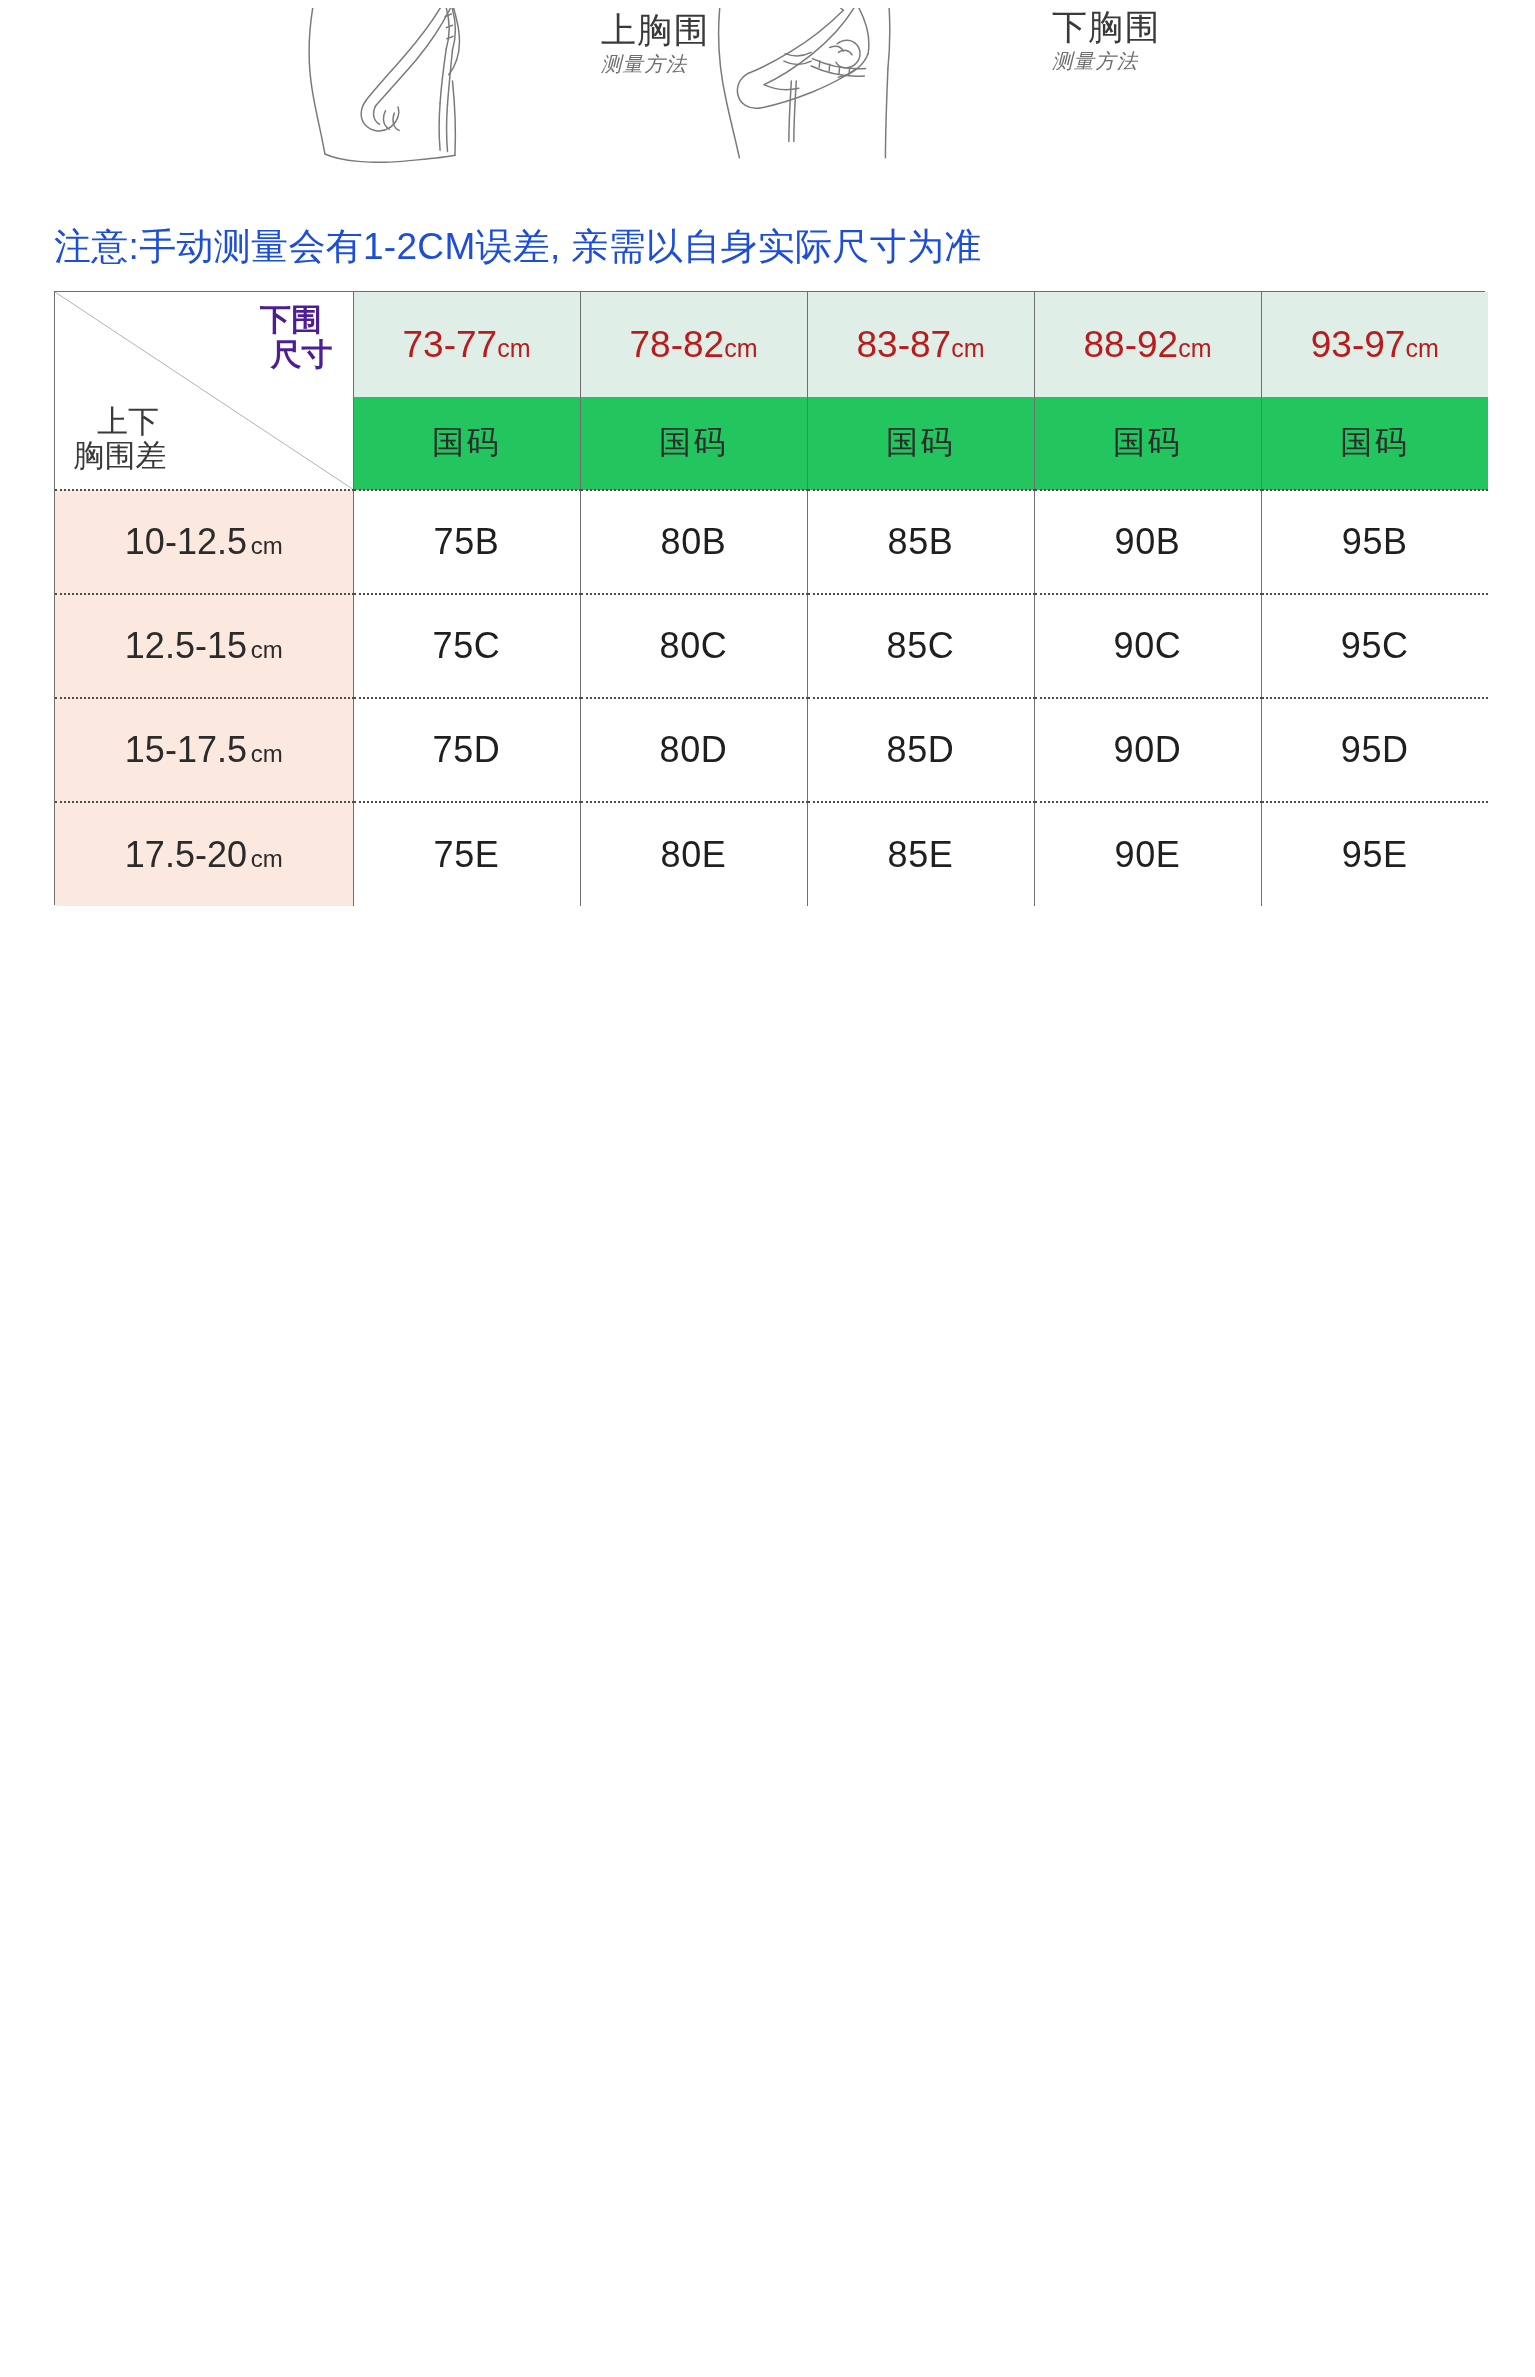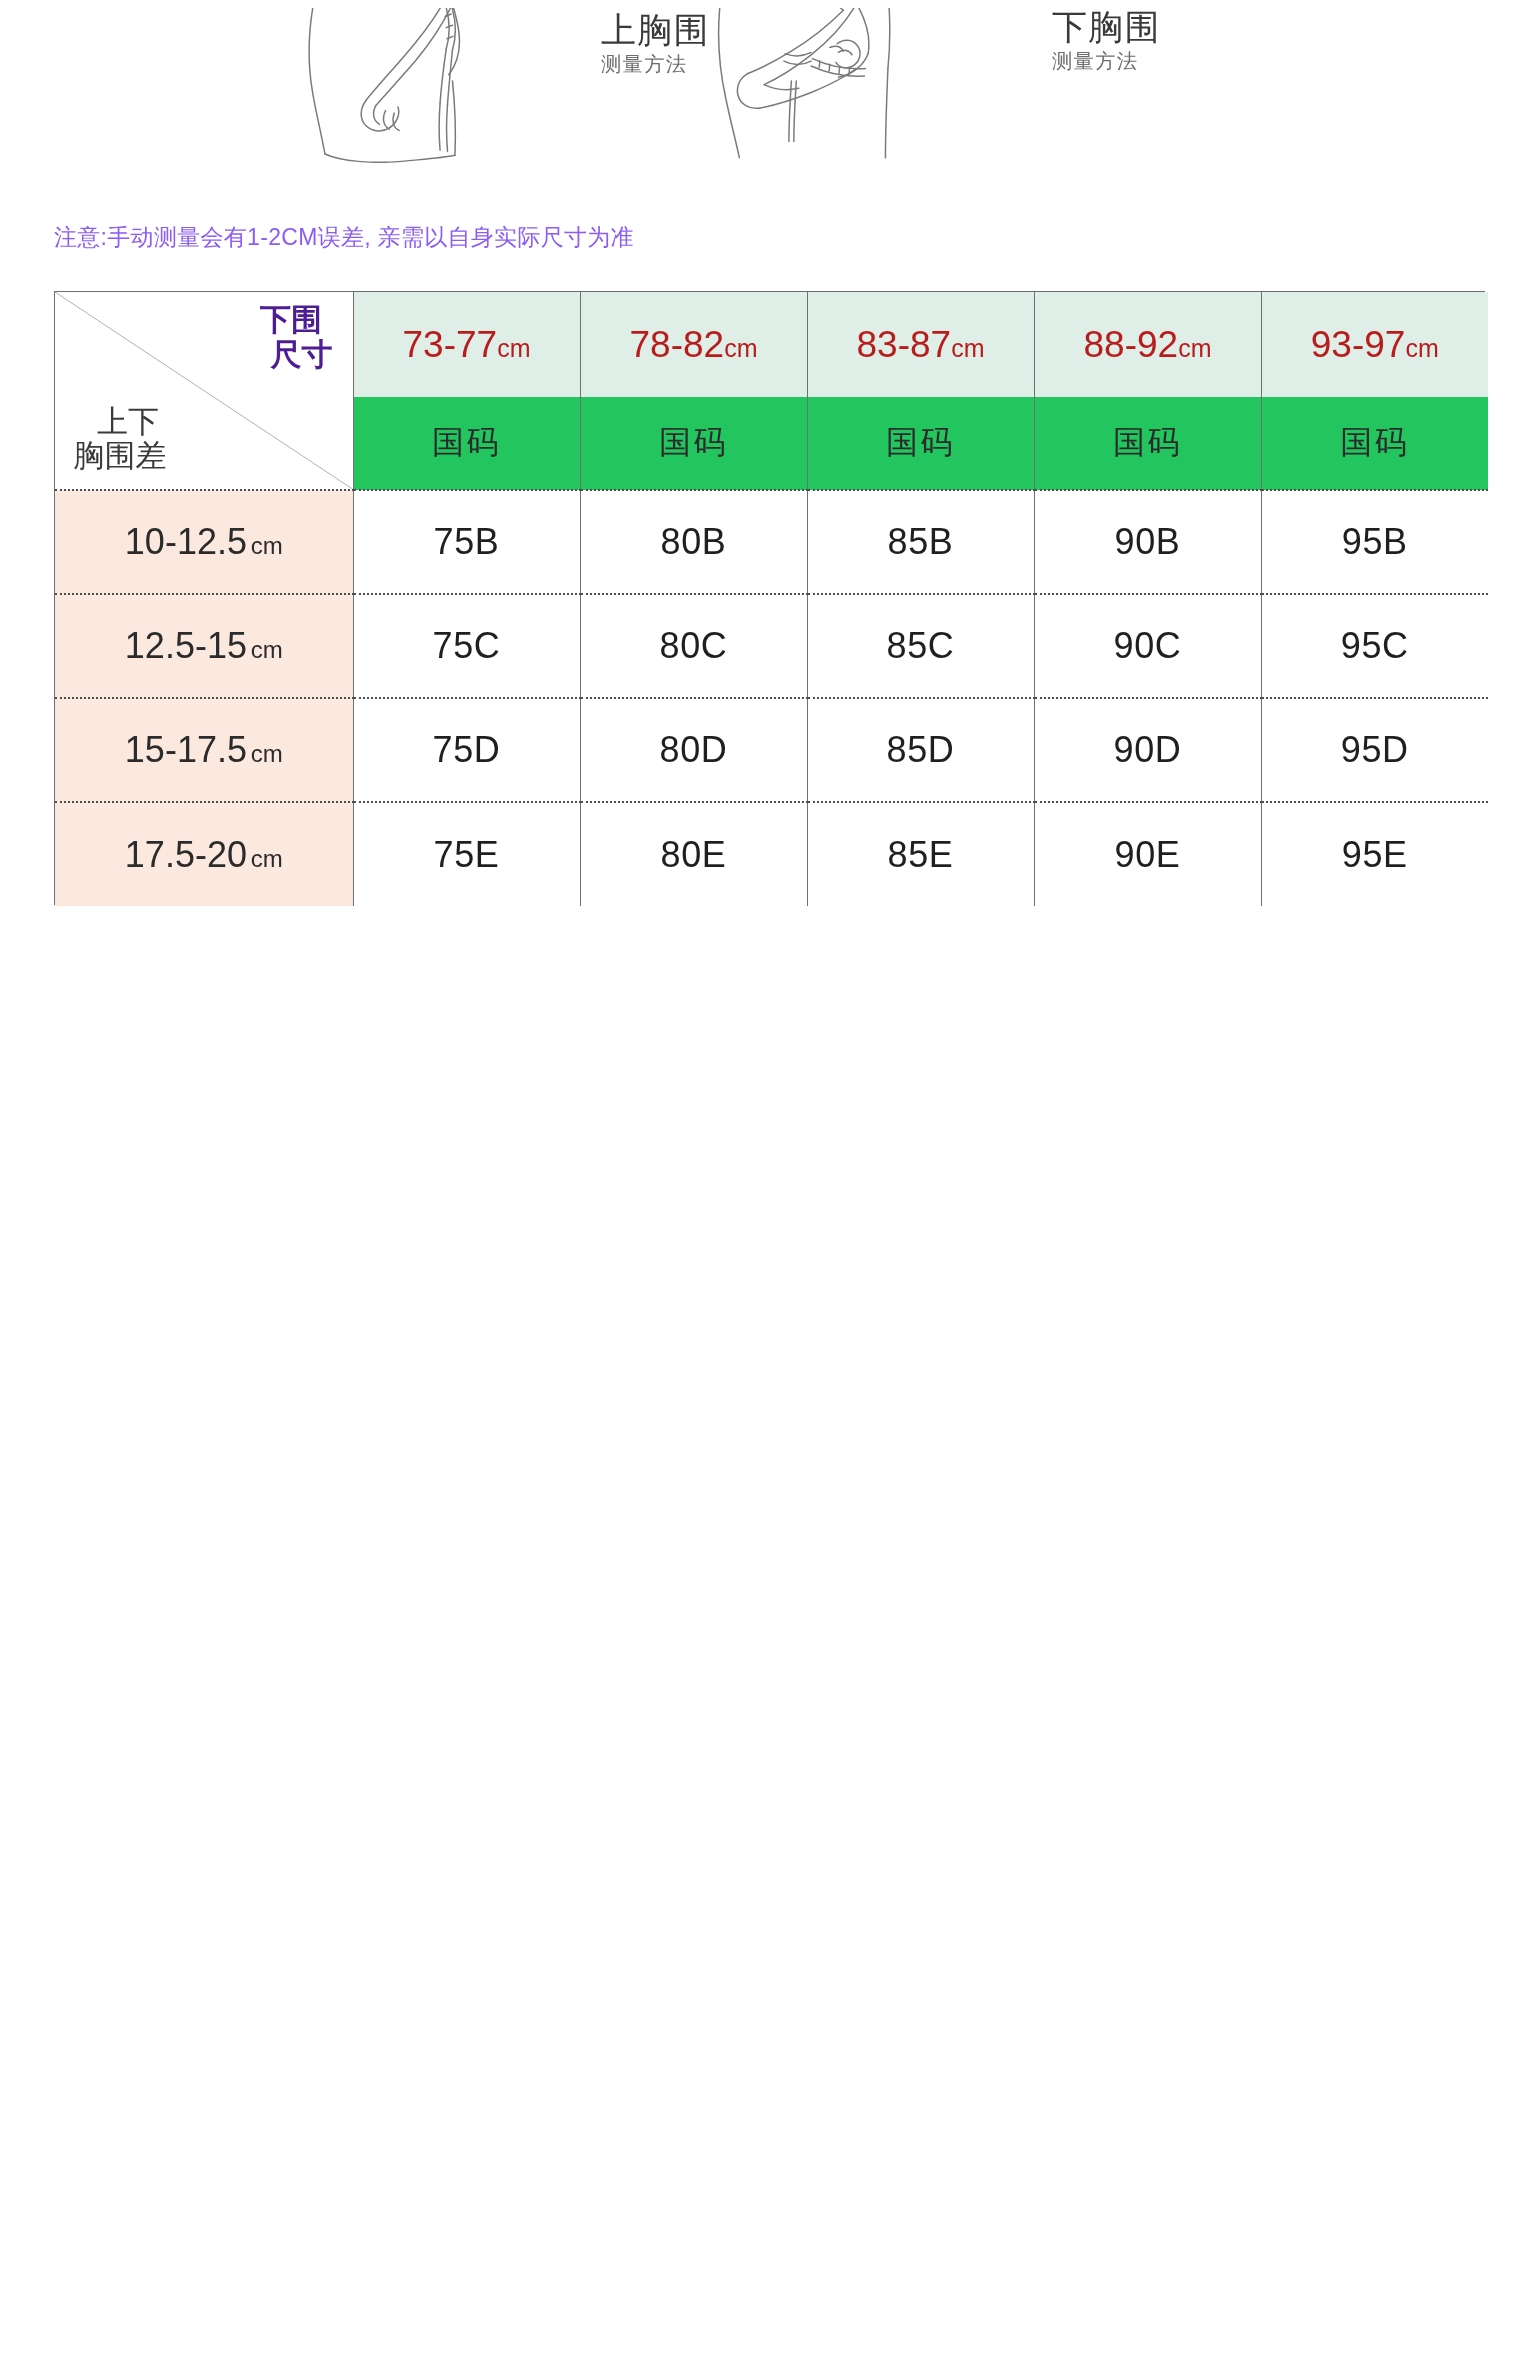--- a/index.html
+++ b/index.html
@@ -51,30 +51,31 @@
     letter-spacing: 1.2px;
     white-space: nowrap;
   }
   .caption-sub {
     font-size: 20.4px;
     line-height: 1.25;
     color: #6e6e6e;
     letter-spacing: 1.2px;
     white-space: nowrap;
     margin-top: 3.7px;
+    font-style: italic;
   }
 
   
   .notice {
     position: absolute;
     left: 54px;
     top: 223px;
-    font-size: 23px;
+    font-size: 37px;
     line-height: 1.3;
-    color: #8b5cf6;
+    color: #1d4ed8;
     letter-spacing: 0.3px;
     white-space: nowrap;
   }
 
   
   .size-table-wrap {
     position: absolute;
     left: 54px;
     top: 291px;
     width: 1431px;

